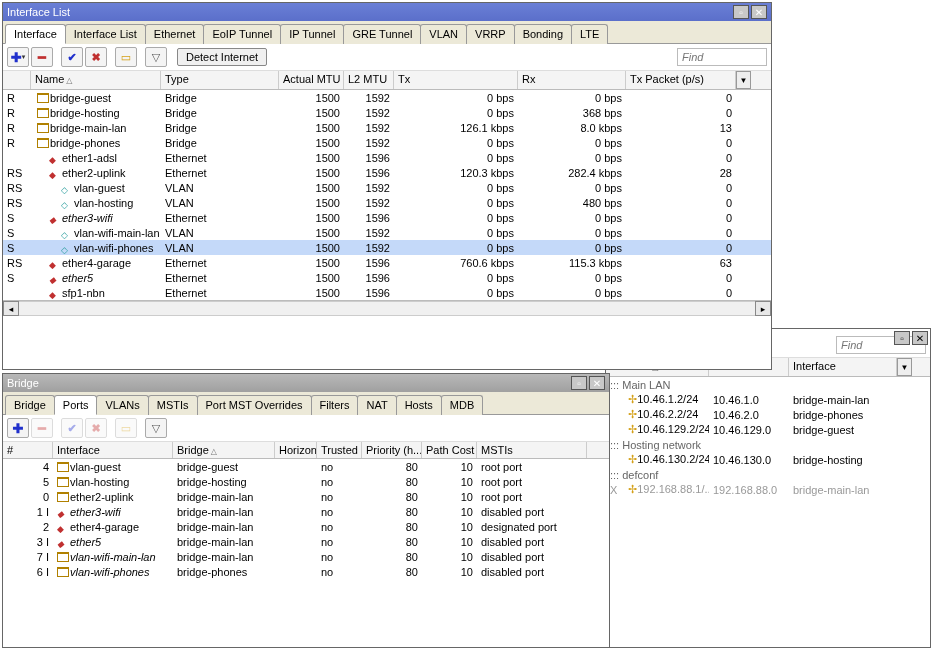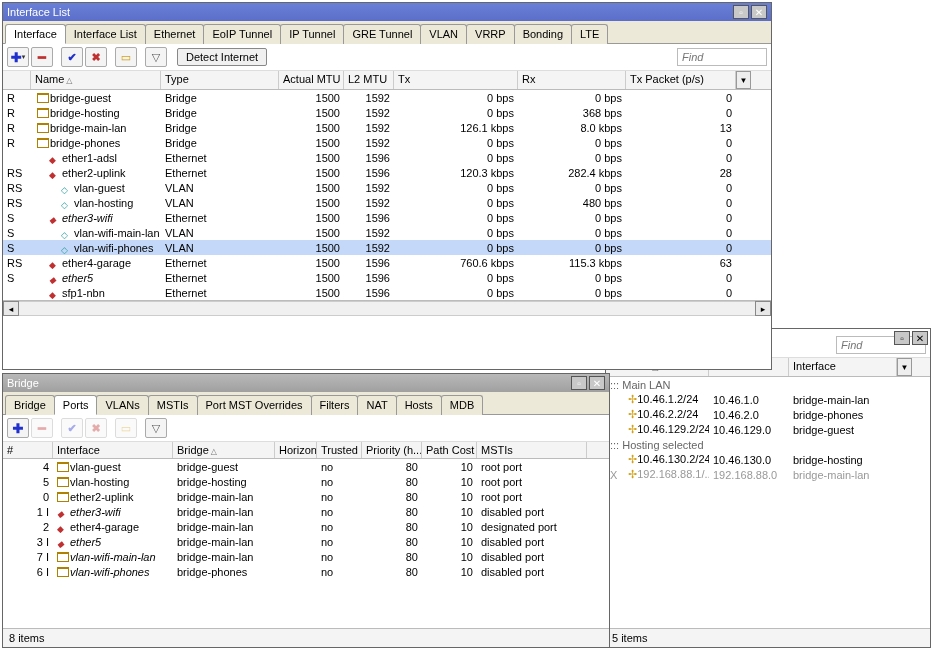--- a/index.html
+++ b/index.html
@@ -78,37 +78,39 @@
         <div class="td" style="width:80px">10.46.2.0</div>
         <div class="td" style="width:108px">bridge-phones</div>
       </div>
       <div class="tr">
         <div class="td" style="width:18px"></div>
         <div class="td" style="width:85px"><span style="color:#d4a017;">✢</span>10.46.129.2/24</div>
         <div class="td" style="width:80px">10.46.129.0</div>
         <div class="td" style="width:108px">bridge-guest</div>
       </div>
       <div class="tr group-row">
-        <div class="td" style="width:100%">::: Hosting selected</div>
+        <div class="td" style="width:100%">::: Hosting network</div>
       </div>
       <div class="tr">
         <div class="td" style="width:18px"></div>
         <div class="td" style="width:85px"><span style="color:#d4a017;">✢</span>10.46.130.2/24</div>
         <div class="td" style="width:80px">10.46.130.0</div>
         <div class="td" style="width:108px">bridge-hosting</div>
+      </div>
+      <div class="tr group-row">
+        <div class="td" style="width:100%">::: defconf</div>
       </div>
       <div class="tr disabled-row">
         <div class="td" style="width:18px">X</div>
         <div class="td" style="width:85px"><span style="color:#d4a017;">✢</span>192.168.88.1/...</div>
         <div class="td" style="width:80px">192.168.88.0</div>
         <div class="td" style="width:108px">bridge-main-lan</div>
       </div>
     </div>
   <div style="flex:1"></div>
-  <div class="status">5 items</div>
 </div>
 
 <div class="window" style="left:2px; top:2px; width:770px; height:368px;">
   <div class="titlebar">
     <span>Interface List</span>
     <div class="winbtns">
       <div class="winbtn">▫</div>
       <div class="winbtn">✕</div>
     </div>
   </div>
@@ -439,14 +441,13 @@
         <div class="td" style="width:120px;font-style:italic;"><span class="ifc-icon bridge"></span>vlan-wifi-phones</div>
         <div class="td" style="width:102px">bridge-phones</div>
         <div class="td" style="width:42px"></div>
         <div class="td" style="width:45px">no</div>
         <div class="td r" style="width:60px">80</div>
         <div class="td r" style="width:55px">10</div>
         <div class="td" style="width:110px">disabled port</div>
       </div>
     </div>
   <div style="flex:1"></div>
-  <div class="status">8 items</div>
 </div>
 
 </body></html>

